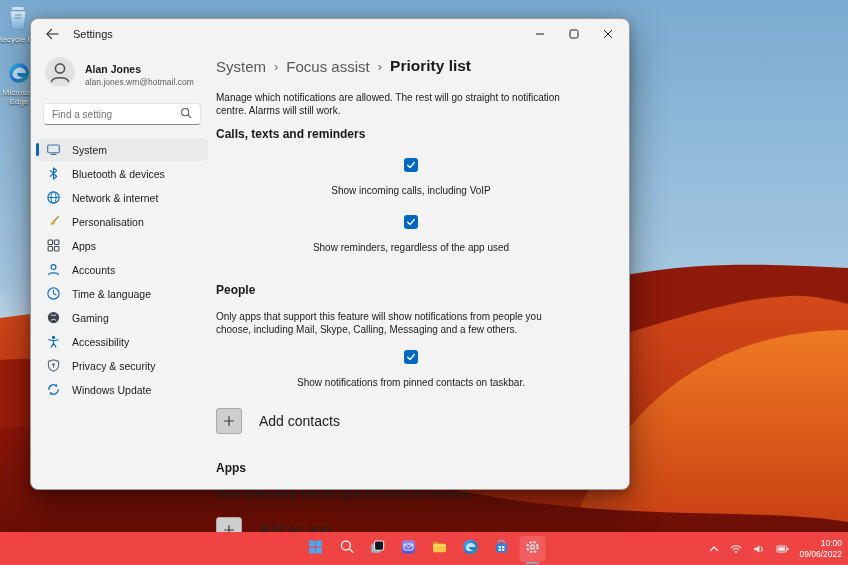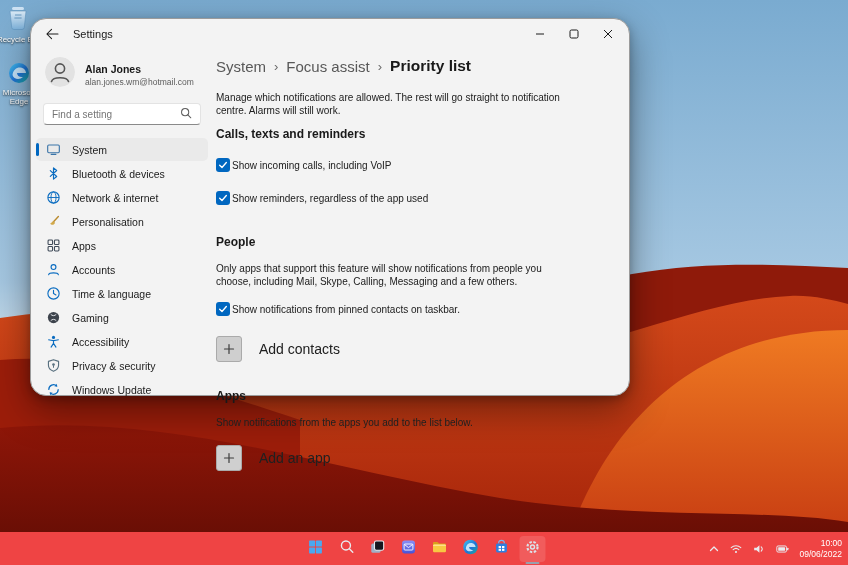--- a/index.html
+++ b/index.html
@@ -11,22 +11,22 @@
   .hills{position:absolute;left:0;top:0;width:848px;height:565px;}
 
   
   .d-icon{position:absolute;width:48px;display:flex;flex-direction:column;align-items:center;gap:2px;
     color:#fff;font-size:8px;line-height:9px;text-align:center;text-shadow:0 1px 2px rgba(0,0,0,.9);}
   #d1{left:-6px;top:5px;}
   #d2{left:-5px;top:62px;}
   .d-label{width:44px;word-wrap:break-word;}
 
   
-  .window{position:absolute;left:30px;top:18px;width:600px;height:378px;background:#f3f3f3;
-    border:1px solid #9b9b9b;border-radius:16px;box-sizing:border-box;
+  .window{position:absolute;left:30px;top:18px;width:600px;height:472px;background:#f3f3f3;
+    border:1px solid #9b9b9b;border-radius:8px;box-sizing:border-box;
     box-shadow:0 14px 38px rgba(0,0,0,.42),0 3px 10px rgba(0,0,0,.25);}
   .titlebar{height:30px;display:flex;align-items:center;position:relative;}
   .back-btn{width:30px;height:22px;margin-left:6px;display:flex;align-items:center;justify-content:center;border-radius:4px;}
   .win-title{font-size:11px;color:#191919;margin-left:6px;}
   .win-controls{position:absolute;right:4px;top:0;height:30px;display:flex;}
   .ctrl{width:34px;display:flex;align-items:center;justify-content:center;}
 
   
   .sidebar{position:absolute;left:0;top:30px;width:182px;bottom:0;}
   .account{display:flex;align-items:flex-end;gap:10px;margin:8px 0 0 14px;}
@@ -46,21 +46,21 @@
   
   .content{position:absolute;left:185px;top:30px;width:390px;bottom:0;}
   .breadcrumb{margin-top:8px;display:flex;align-items:center;gap:8px;font-size:15px;color:#585858;}
   .sep{color:#6a6a6a;font-size:13px;}
   .crumb-current{color:#191919;font-weight:bold;font-size:15.5px;}
   .intro{margin-top:16px;width:352px;font-size:10px;line-height:13px;color:#202020;}
   .sec-h{font-size:12px;font-weight:bold;color:#191919;}
   .sec-h.people{margin-top:30px;}
   .sec-h.apps{margin-top:27px;}
   .desc{margin-top:13px;width:352px;font-size:10px;line-height:13px;color:#202020;}
-  .check-row{margin-top:17px;display:flex;align-items:center;gap:2px;}
+  .check-row{margin-top:17px;display:flex;align-items:center;gap:13px;flex-direction:column;}
   .check-row.second{margin-top:19px;}
   .check-row.third{margin-top:14px;}
   .checkbox{width:14px;height:14px;border-radius:3px;background:#0067c0;display:flex;align-items:center;justify-content:center;flex:0 0 auto;}
   .check-label{font-size:10px;color:#202020;}
   .add-row{margin-top:20px;display:flex;align-items:center;gap:17px;}
   .add-row.apps{margin-top:16px;}
   .add-btn{width:26px;height:26px;background:#cfcfcf;border:1px solid #aaa;border-radius:3px;box-sizing:border-box;
     display:flex;align-items:center;justify-content:center;}
   .add-label{font-size:14px;color:#202020;}
 

